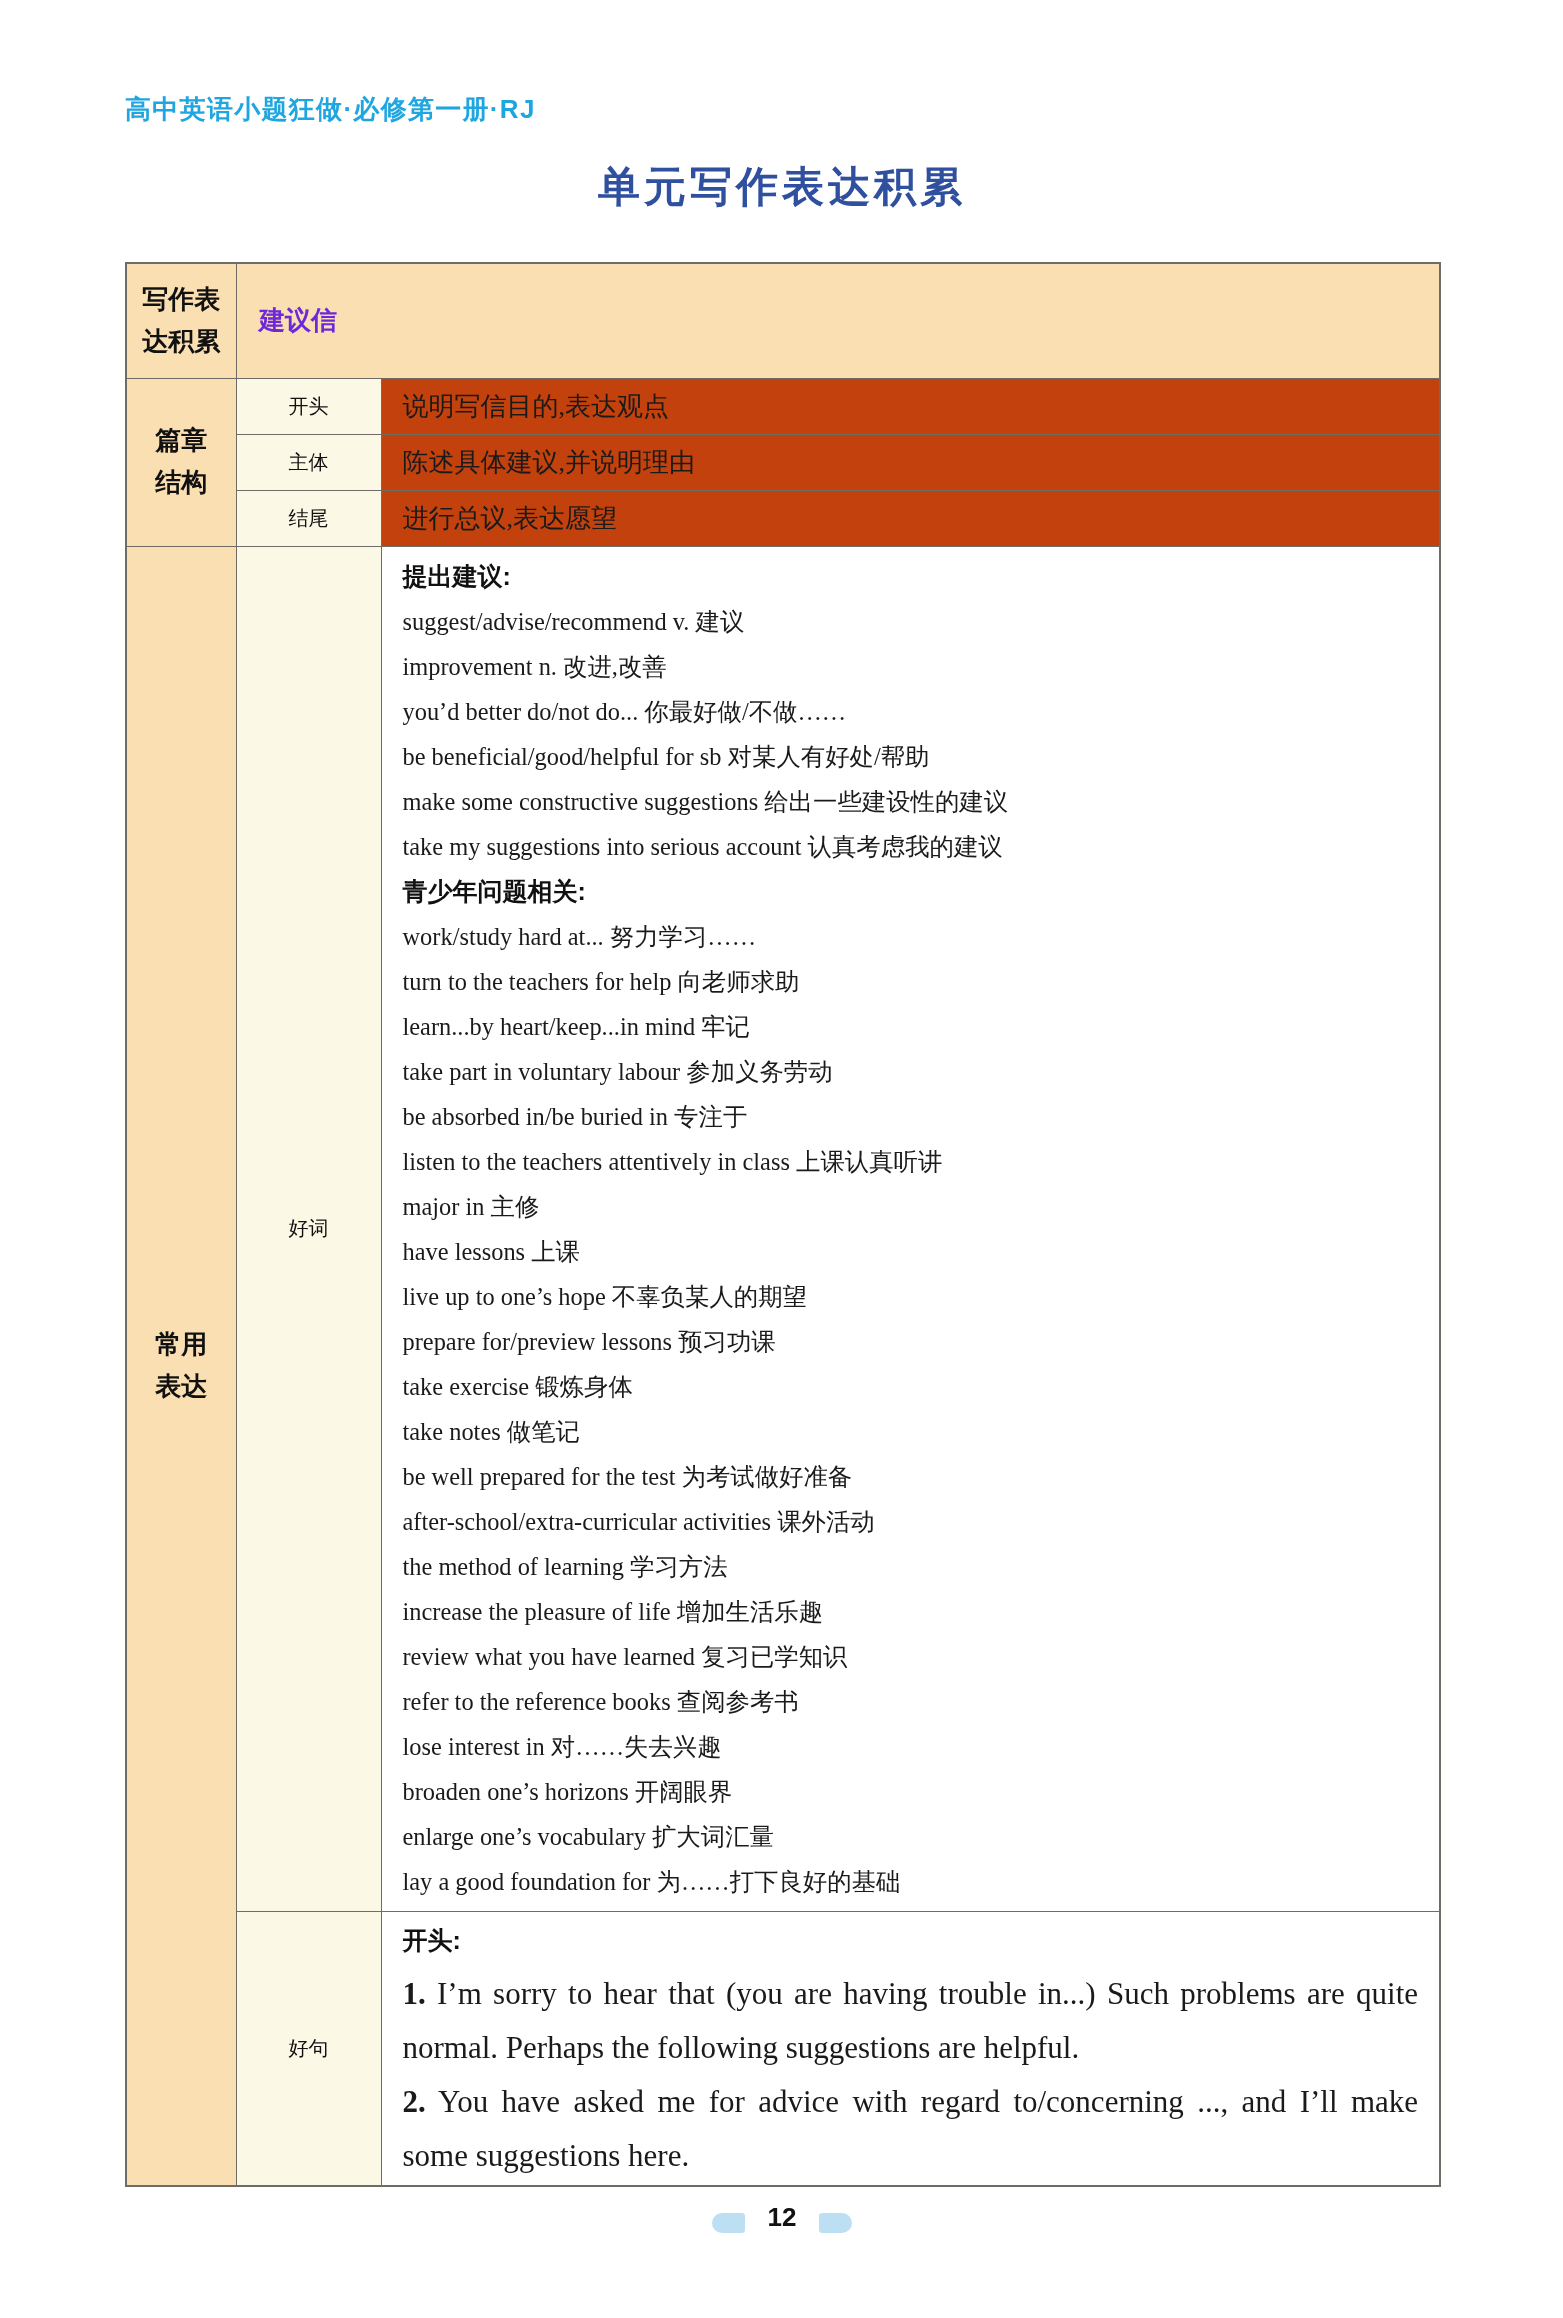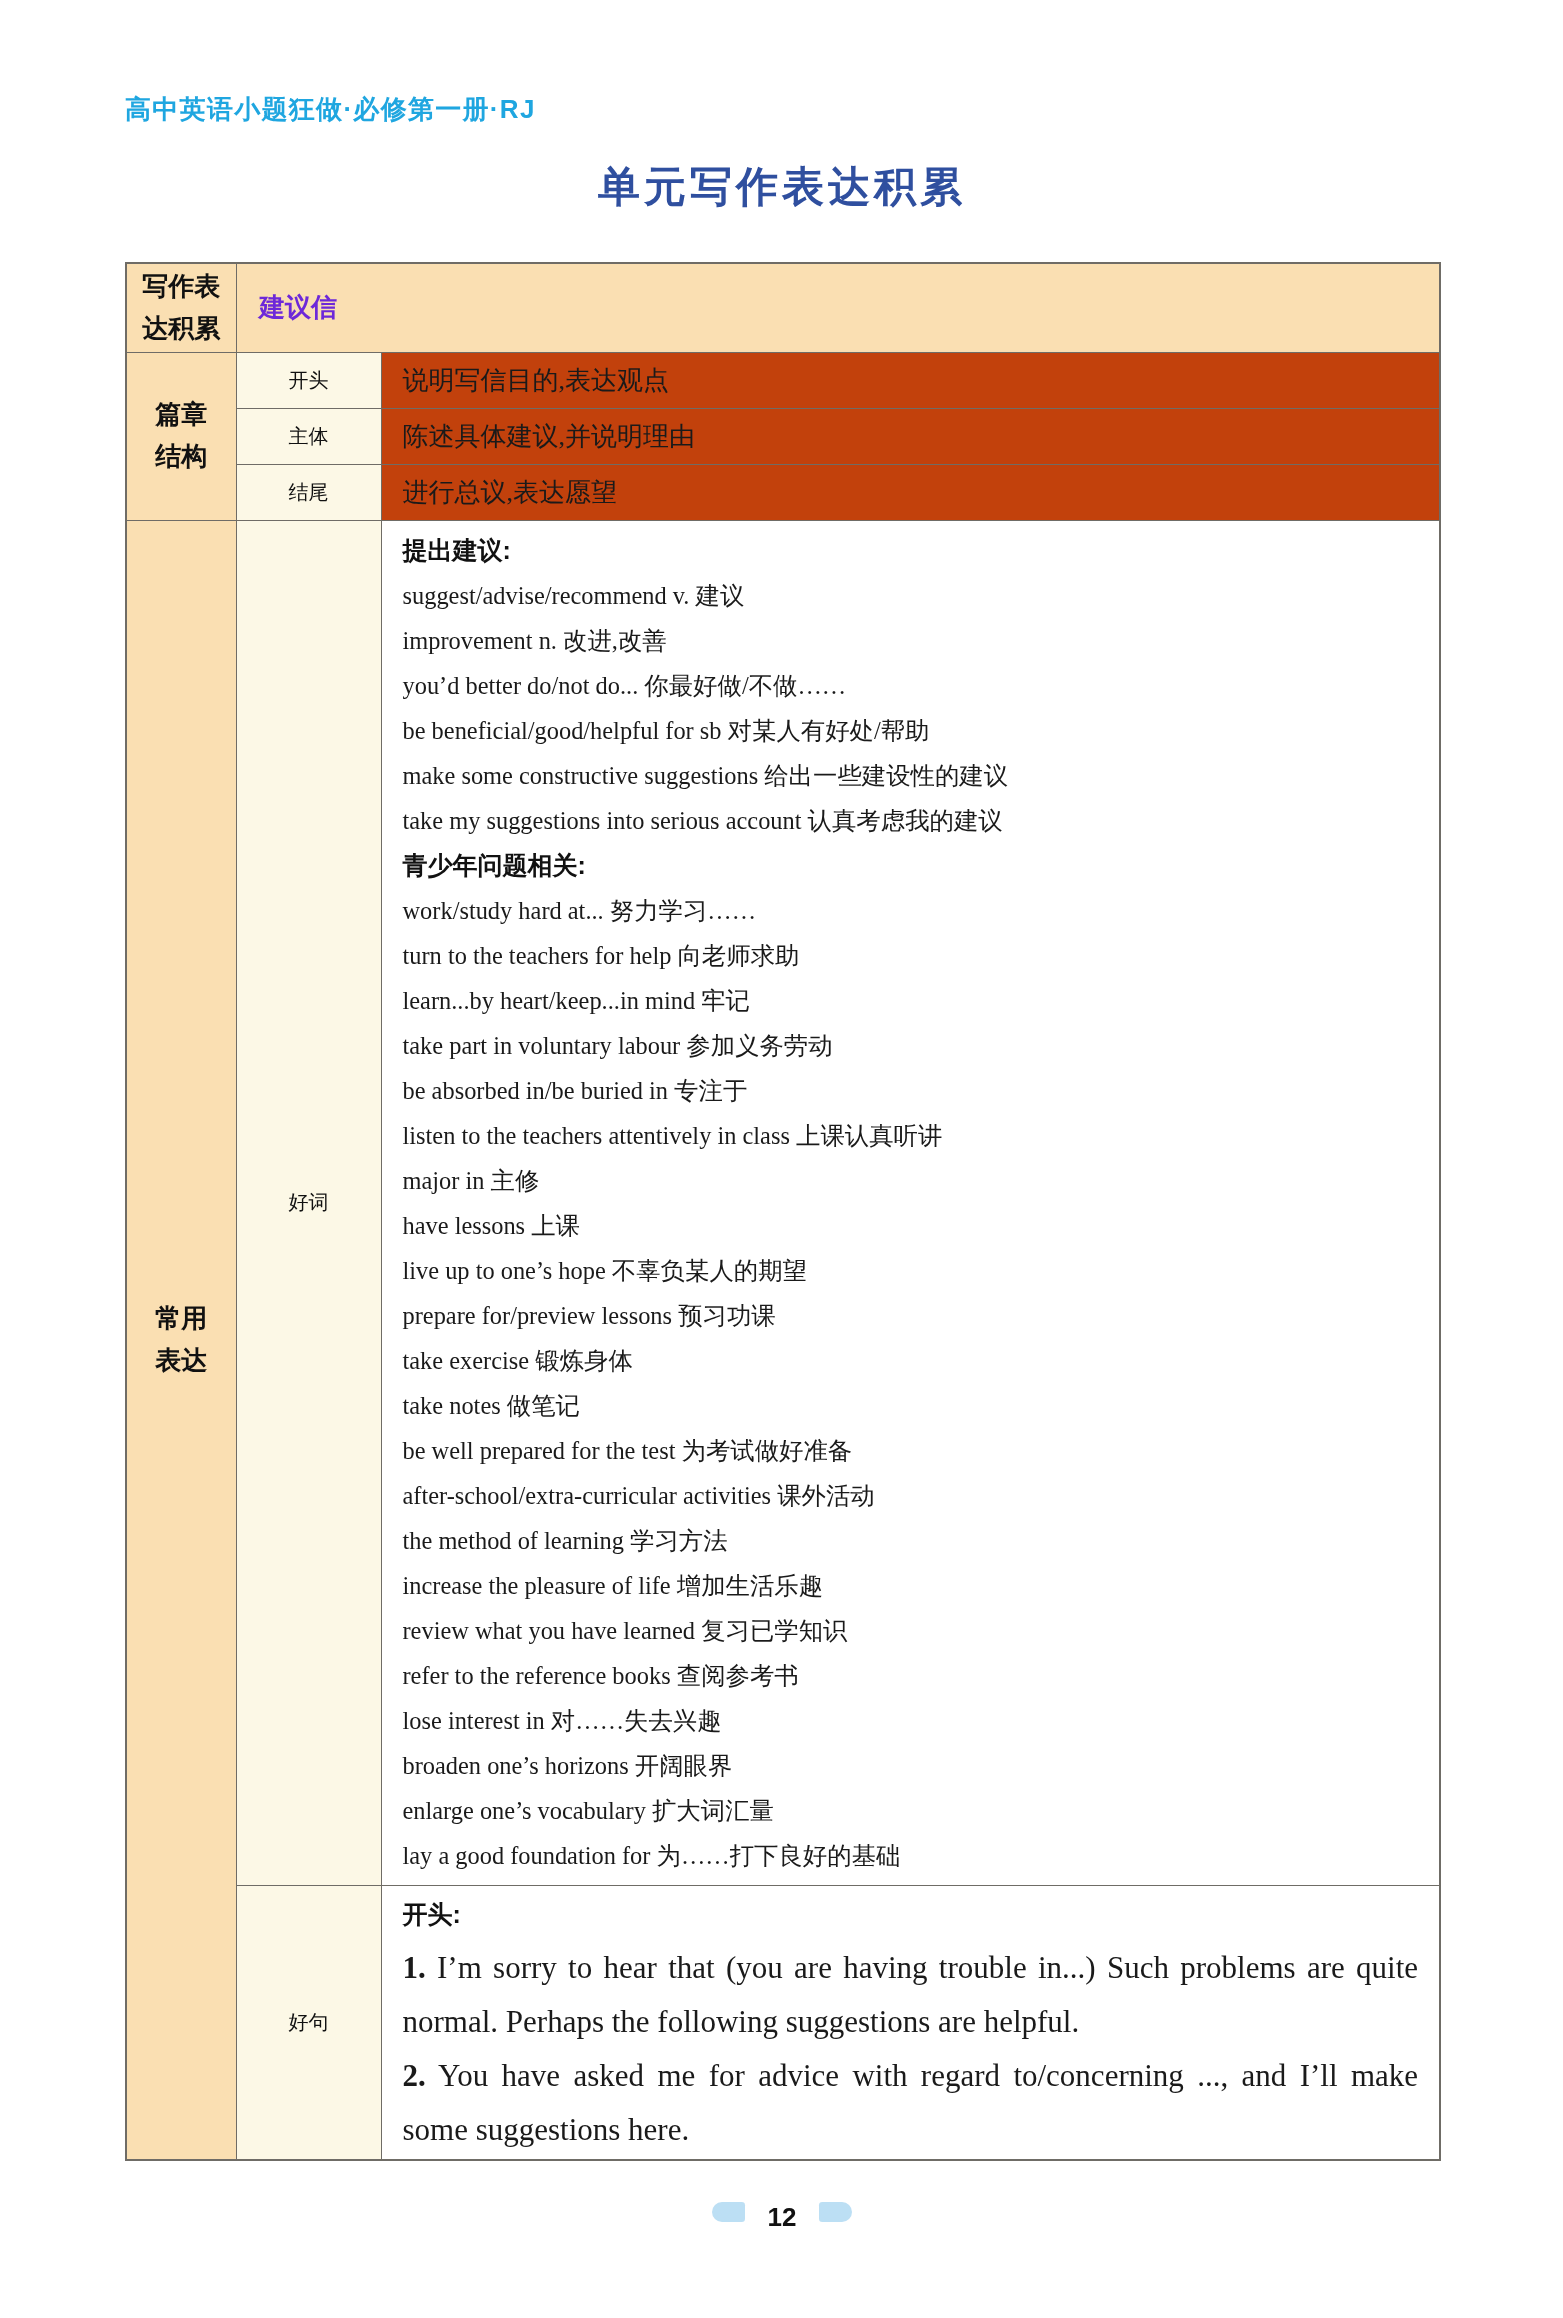--- a/index.html
+++ b/index.html
@@ -37,40 +37,40 @@
     white-space:pre-line; line-height:1.6; color:#111;
   }
   .type-cell {
     font-family:"Liberation Sans","DejaVu Sans",sans-serif;
     font-weight:700; font-size:26px; text-align:left; padding-left:22.4px; color:#6d28d9;
   }
   .sub-label {
     font-size:20px; text-align:center; color:#111;
   }
   .desc-cell { font-size:26px; padding-left:21px; background:#c2410c; }
-  tr.hdr-row  { height:89px; }
+  tr.hdr-row  { height:115px; }
   tr.struct-row { height:56px; }
   tr.words-row { height:1365px; }
   tr.sent-row  { height:275px; }
   .words-cell { background:#fff; padding:0 21px; }
   .wline { font-size:24.4px; line-height:45px; }
   .whead {
     font-family:"Liberation Sans","DejaVu Sans",sans-serif;
     font-weight:700; font-size:25px; line-height:45px; color:#111;
   }
   .sent-cell { background:#fff; padding:0 21px;margin-left:12px; }
   .shead {
     font-family:"Liberation Sans","DejaVu Sans",sans-serif;
     font-weight:700; font-size:25px; line-height:54px; color:#111;
   }
   .sent-cell p { font-size:31px; line-height:54px; text-align:justify; }
   .sent-cell p b { font-weight:700; }
   .footer {
     position:absolute; top:2202px; left:0; width:100%;
-    display:flex; justify-content:center; align-items:flex-start; gap:23px;
+    display:flex; justify-content:center; align-items:flex-end; gap:23px;
   }
   .pill { width:33px; height:20px; background:#BCDFF4; }
   .pill-left  { border-radius:10px 3.3px 3.3px 10px; }
   .pill-right { border-radius:3.3px 10px 10px 3.3px; }
   .pagenum {
     font-family:"Liberation Sans","DejaVu Sans",sans-serif;
     font-weight:700; font-size:26px; color:#111;
   }
 </style>
 </head>

